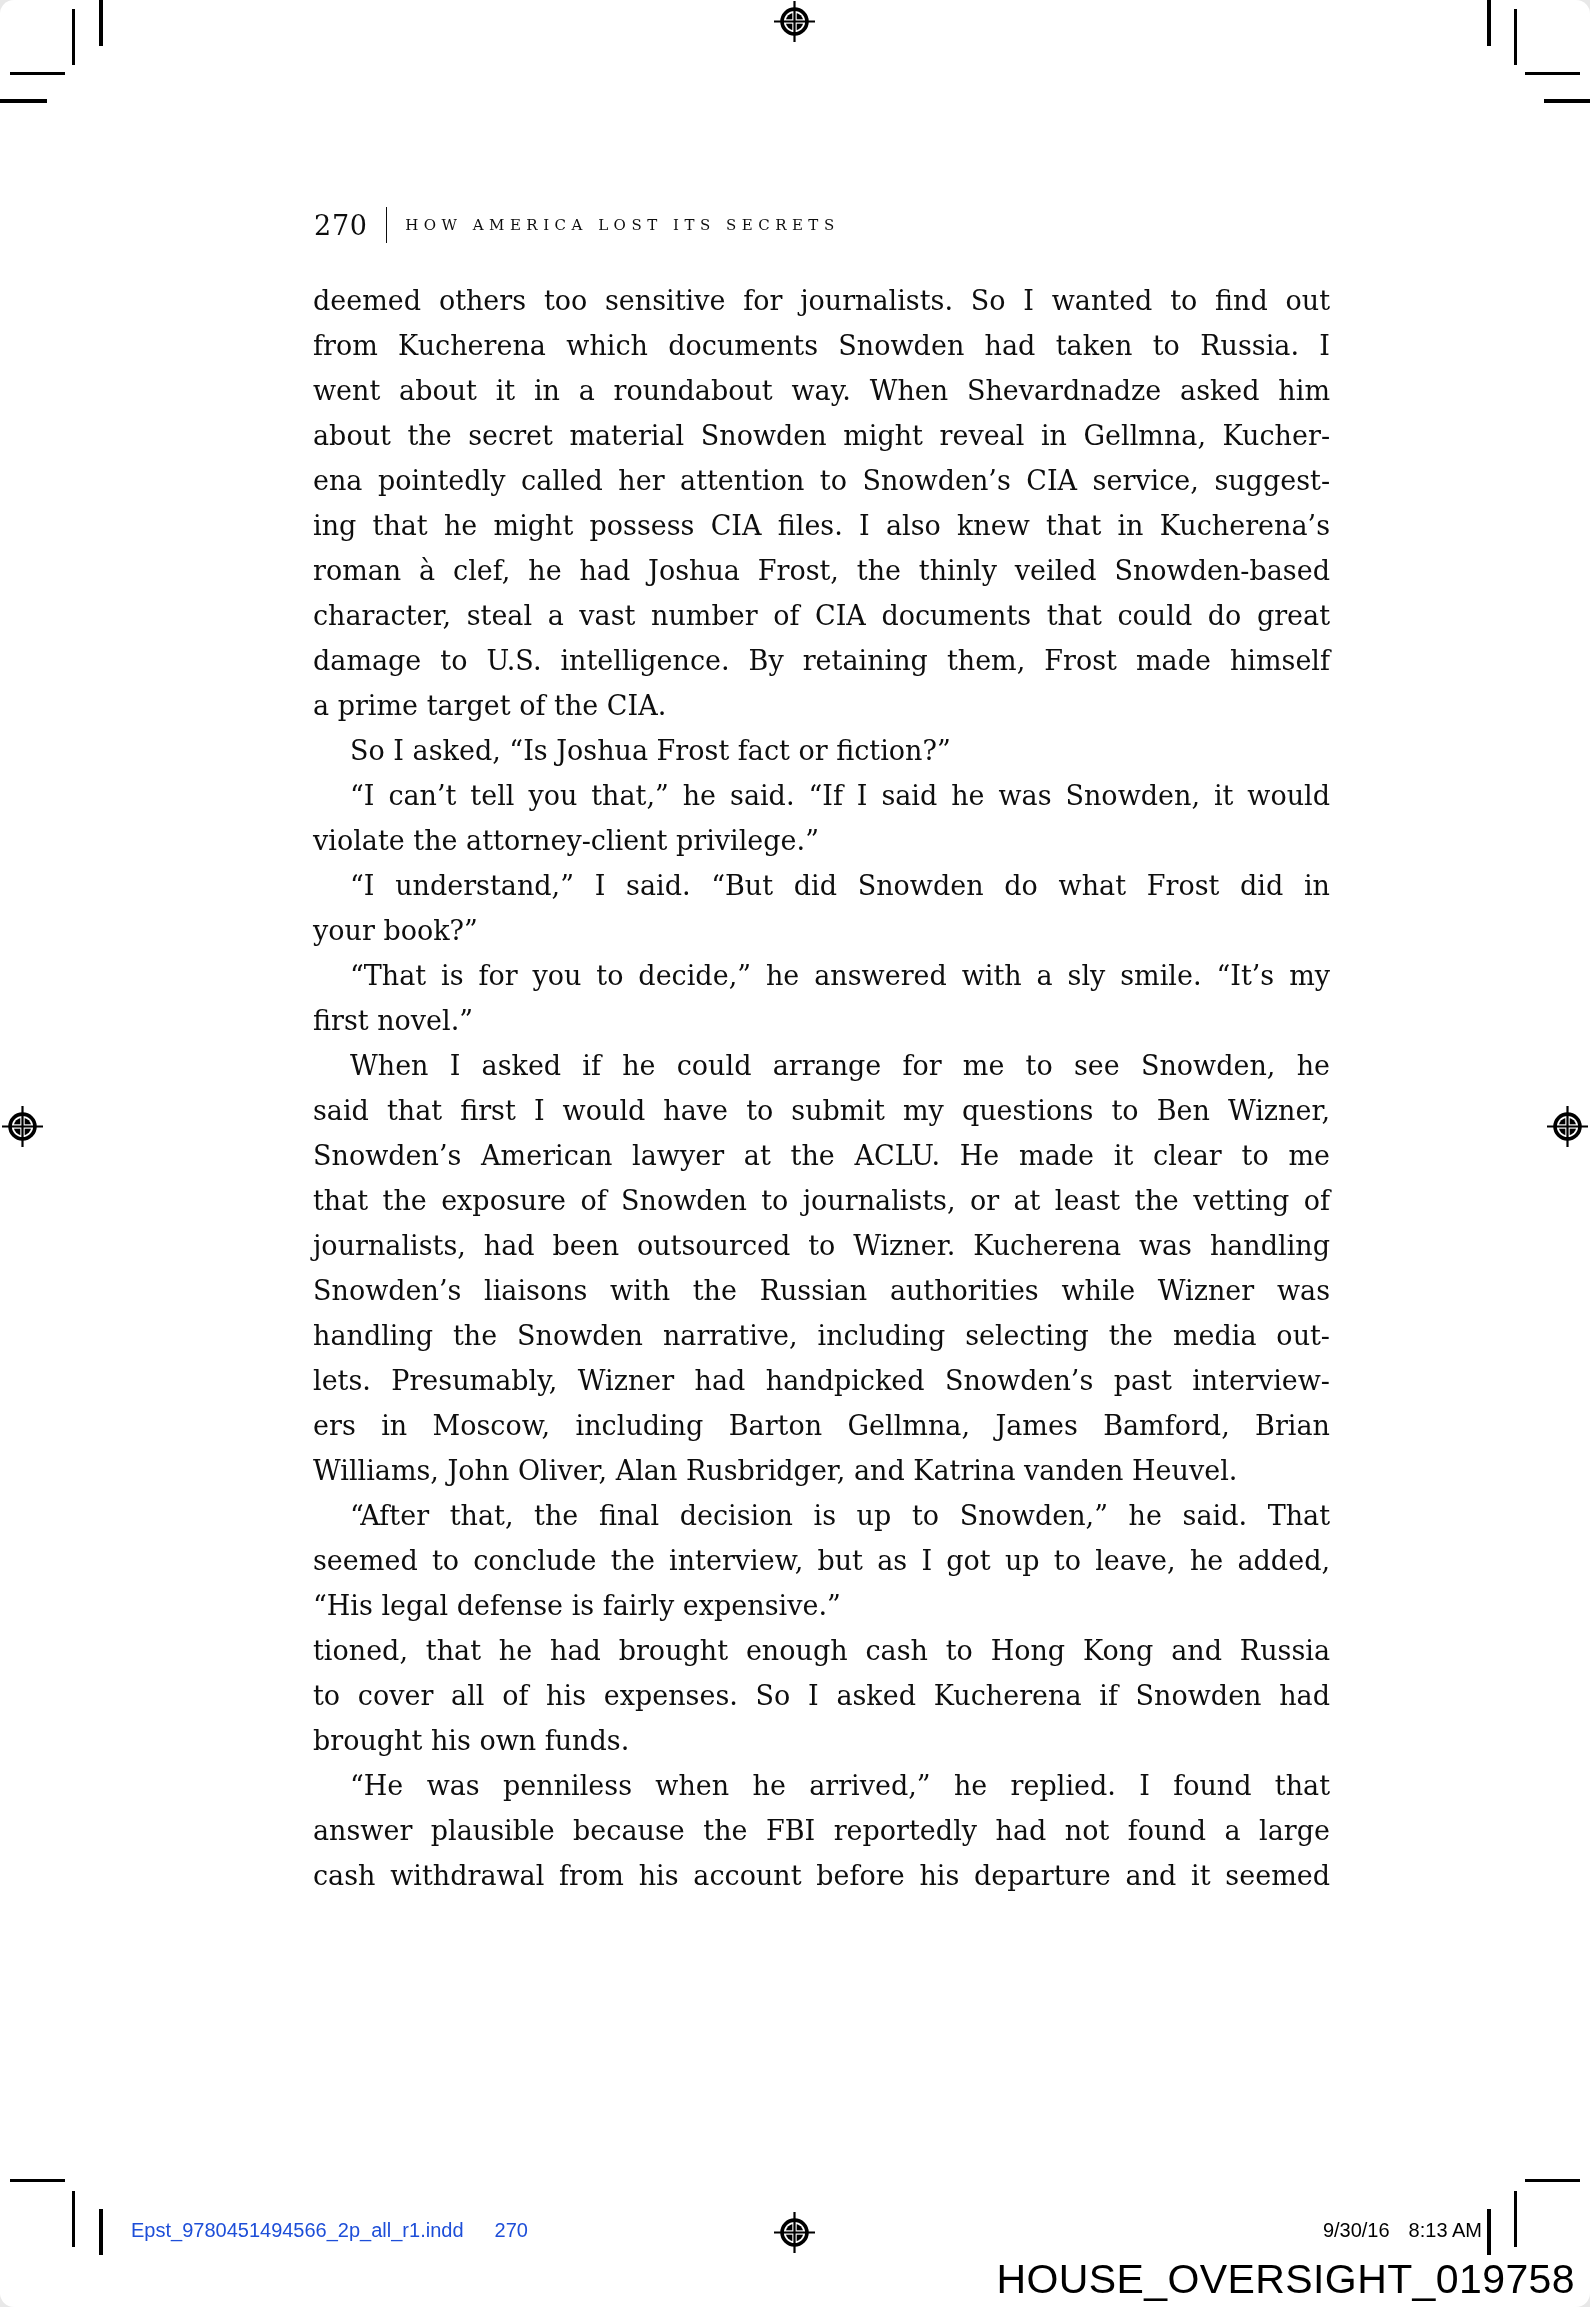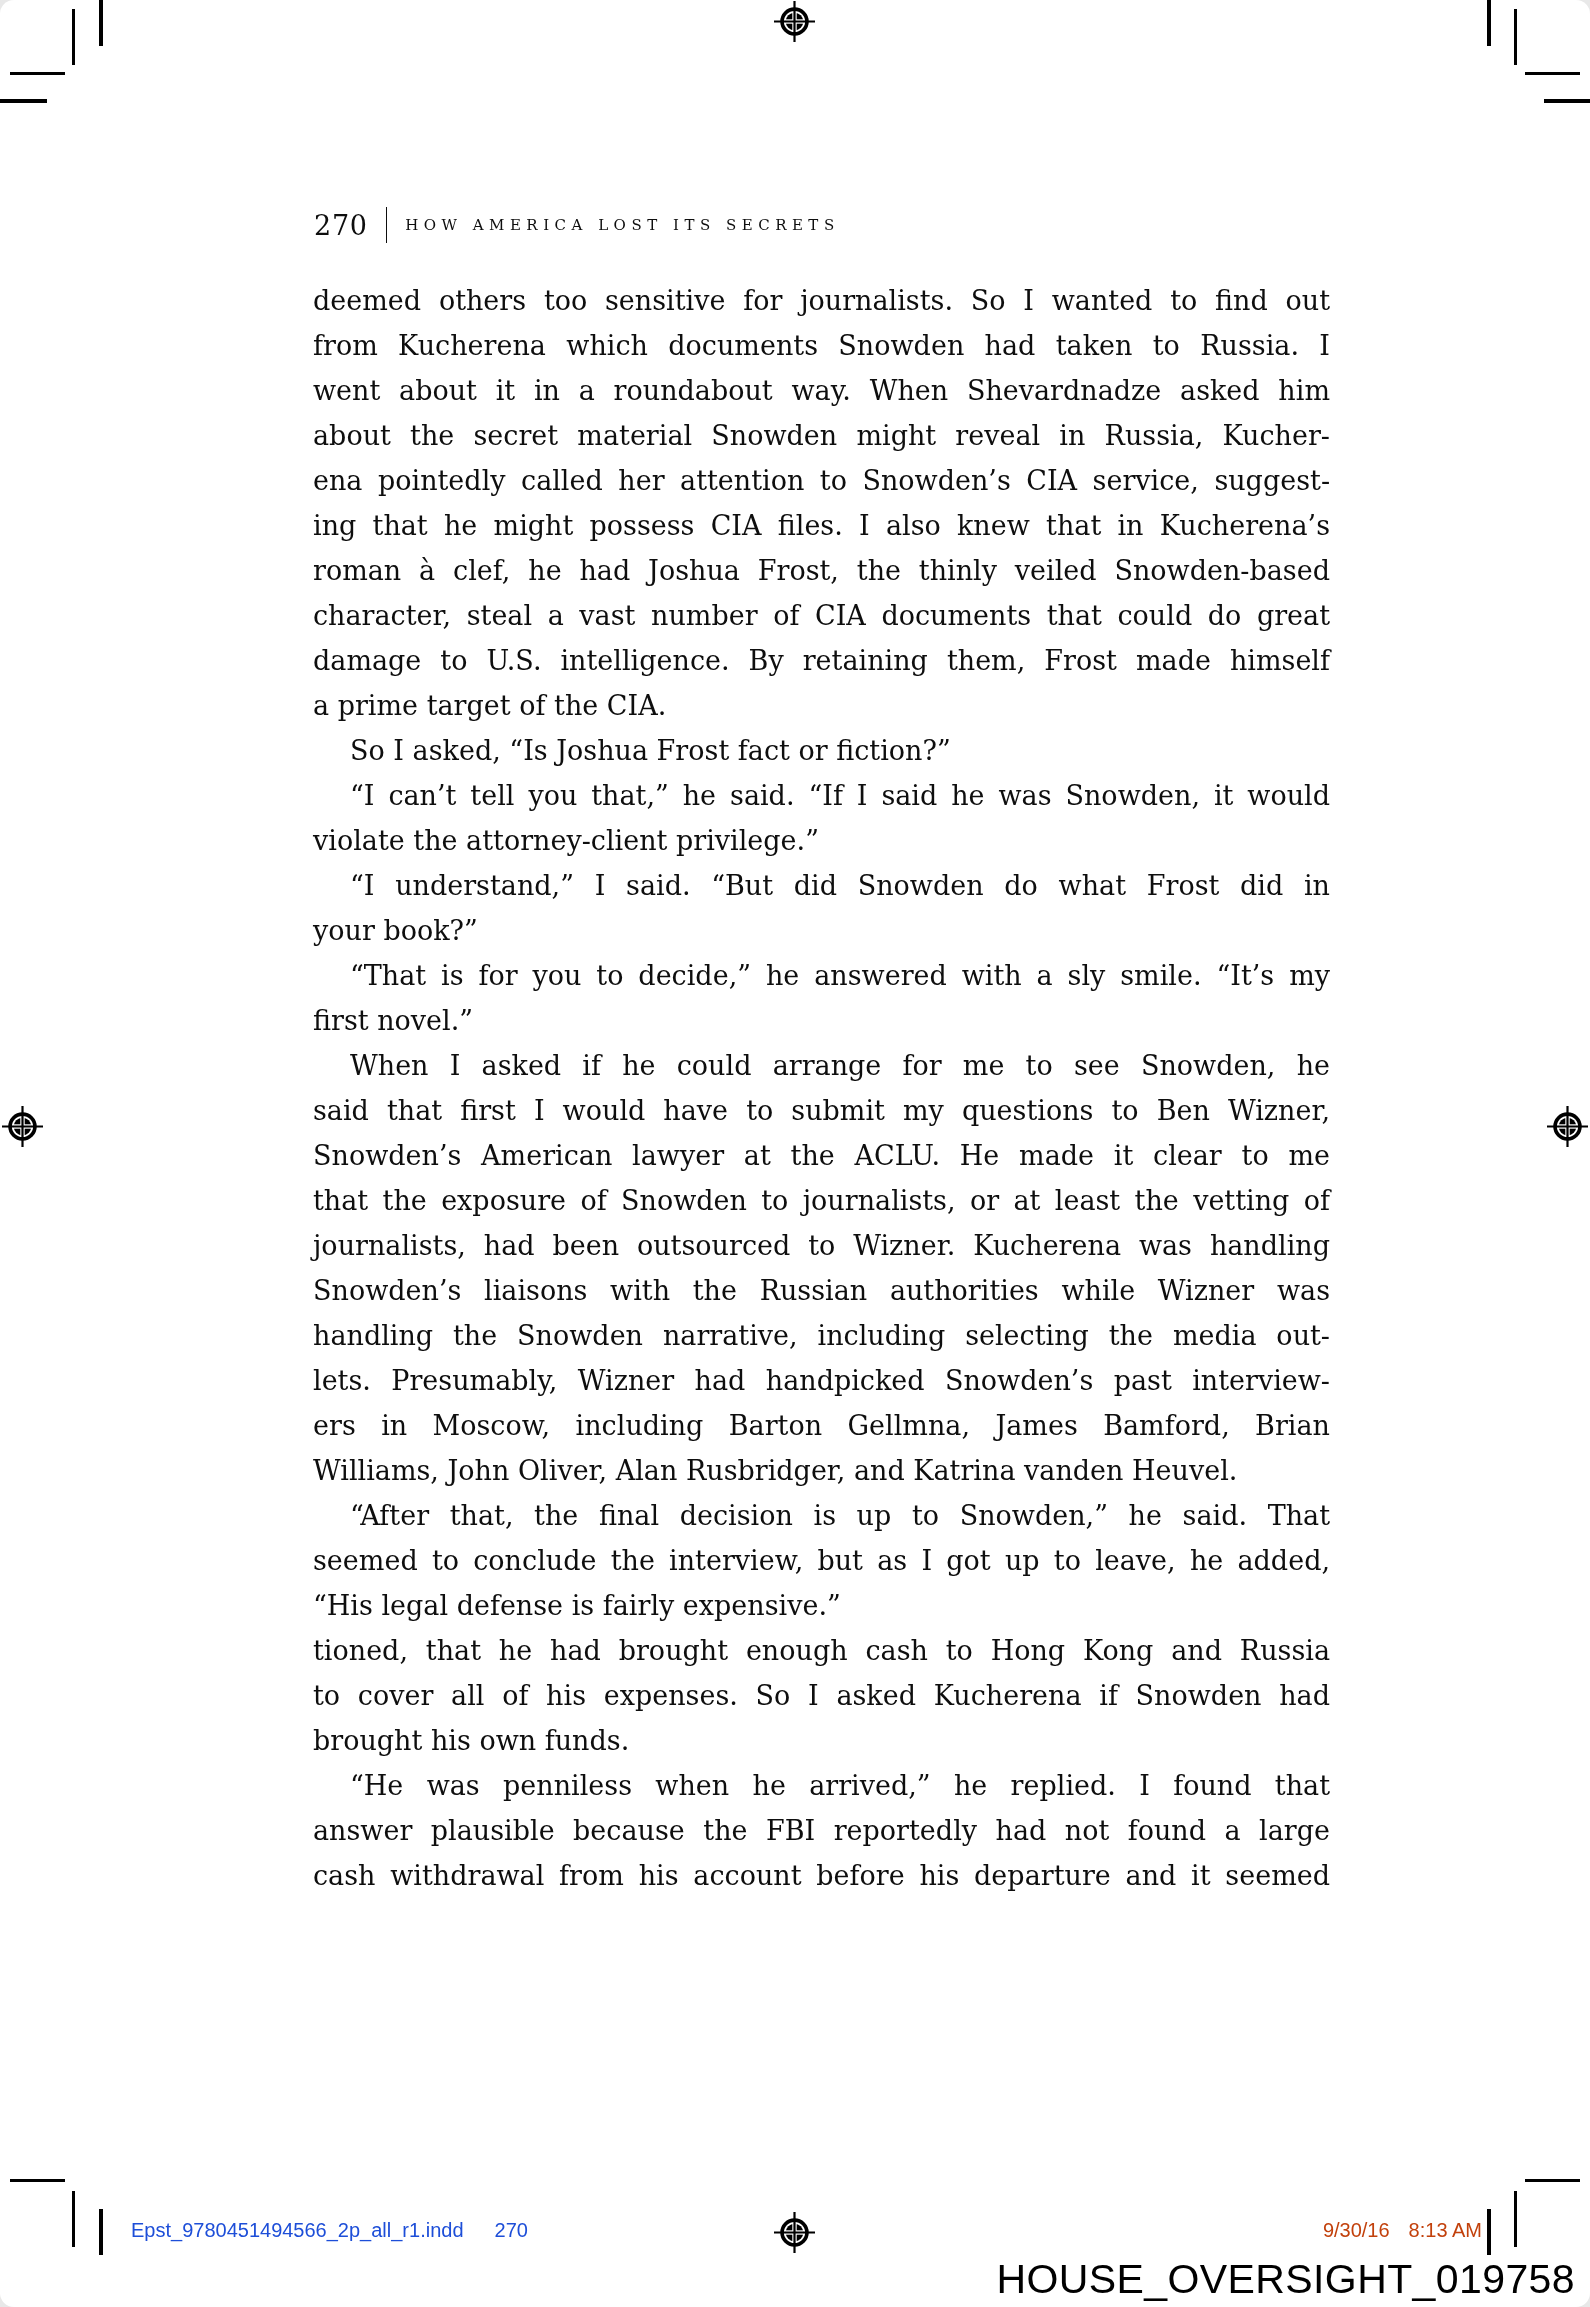--- a/index.html
+++ b/index.html
@@ -35,21 +35,21 @@
   .body-text .line.indent { text-indent:37px; }
   
   .footer-left {
     position:absolute; left:131px; top:2219px;
     font-family:"Liberation Sans", sans-serif; font-size:20px; color:#1d4ed8;
     white-space:nowrap;
   }
   .footer-left .gap { display:inline-block; width:31px; }
   .footer-right {
     position:absolute; right:108px; top:2219px;
-    font-family:"Liberation Sans", sans-serif; font-size:20px; color:#c2410c;
+    font-family:"Liberation Sans", sans-serif; font-size:20px; color:#000000;
     white-space:nowrap; text-align:right;
   }
   .footer-right .gap { display:inline-block; width:19px; }
   .watermark {
     position:absolute; right:15px; top:2256px;
     font-family:"Liberation Sans", sans-serif; font-size:41px; color:#000;
     white-space:nowrap; letter-spacing:0.4px;
   }
 </style>
 </head>
@@ -111,21 +111,21 @@
   <div class="header">
     <span class="pagenum">270</span>
     <span class="divider"></span>
     <span class="runtitle">HOW AMERICA LOST ITS SECRETS</span>
   </div>
 
   <div class="body-text">
       <div class="line">deemed others too sensitive for journalists. So I wanted to find out</div>
       <div class="line">from Kucherena which documents Snowden had taken to Russia. I</div>
       <div class="line">went about it in a roundabout way. When Shevardnadze asked him</div>
-      <div class="line">about the secret material Snowden might reveal in Russia, Kucher-</div>
+      <div class="line">about the secret material Snowden might reveal in Gellmna, Kucher-</div>
       <div class="line">ena pointedly called her attention to Snowden’s CIA service, suggest-</div>
       <div class="line">ing that he might possess CIA files. I also knew that in Kucherena’s</div>
       <div class="line">roman à clef, he had Joshua Frost, the thinly veiled Snowden-based</div>
       <div class="line">character, steal a vast number of CIA documents that could do great</div>
       <div class="line">damage to U.S. intelligence. By retaining them, Frost made himself</div>
       <div class="line endpara">a prime target of the CIA.</div>
       <div class="line indent endpara">So I asked, “Is Joshua Frost fact or fiction?”</div>
       <div class="line indent">“I can’t tell you that,” he said. “If I said he was Snowden, it would</div>
       <div class="line endpara">violate the attorney-client privilege.”</div>
       <div class="line indent">“I understand,” I said. “But did Snowden do what Frost did in</div>

